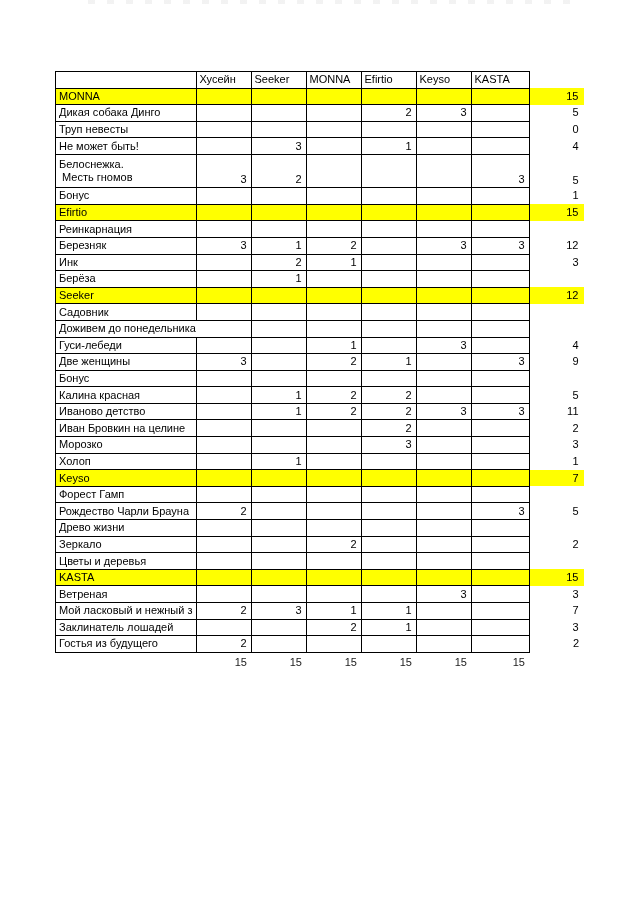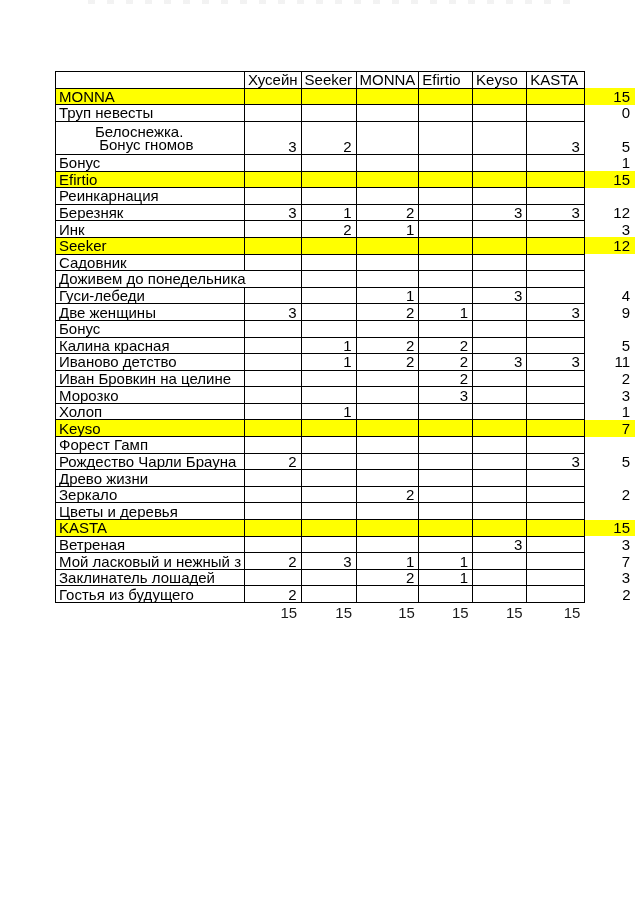--- a/index.html
+++ b/index.html
@@ -8,33 +8,33 @@
     font-family:"Liberation Sans",sans-serif;color:#000;
     overflow:hidden;
   }
   .top-artifact{
     position:absolute;left:88px;top:0;width:494px;height:4px;opacity:.45;
     background:repeating-linear-gradient(90deg,#e3e3e3 0 7px,#ffffff 7px 19px);
   }
   .sheet{position:absolute;left:55px;top:71px;}
   table{
     border-collapse:collapse;table-layout:fixed;
-    font-size:15px;line-height:13px;color:#000;
+    font-size:11px;line-height:13px;color:#000;
   }
   td,th{
     padding:0 3px;height:15.6px;overflow:hidden;white-space:nowrap;
     font-weight:normal;text-align:left;vertical-align:middle;
   }
   .b{border:1px solid #000;}
   .num{text-align:right;padding-right:4px;}
   .yellow{background:#ffff00;}
   .total{border:none;text-align:right;padding-right:5px;}
   tr.tall td{height:31.2px;}
   tr.tall td.val, tr.tall td.total{vertical-align:bottom;padding-bottom:1px;}
-  .pre{white-space:pre;margin-left:36px;}
+  .pre{white-space:pre;}
   tr.footer td{border:none;height:16px;color:#1a1a1a;vertical-align:top;padding-top:3px;}
 </style>
 </head>
 <body>
 
 <div class="top-artifact"></div>
 
 <div class="sheet">
   <table>
     <colgroup>
@@ -62,33 +62,53 @@
           <td class="b name yellow">MONNA</td>
           <td class="b num val yellow"></td>
           <td class="b num val yellow"></td>
           <td class="b num val yellow"></td>
           <td class="b num val yellow"></td>
           <td class="b num val yellow"></td>
           <td class="b num val yellow"></td>
           <td class="total yellow">15</td>
         </tr>
         <tr>
+          <td class="b name">Дикая собака Динго</td>
+          <td class="b num val"></td>
+          <td class="b num val"></td>
+          <td class="b num val"></td>
+          <td class="b num val">2</td>
+          <td class="b num val">3</td>
+          <td class="b num val"></td>
+          <td class="total">5</td>
+        </tr>
+        <tr>
           <td class="b name">Труп невесты</td>
           <td class="b num val"></td>
           <td class="b num val"></td>
           <td class="b num val"></td>
           <td class="b num val"></td>
           <td class="b num val"></td>
           <td class="b num val"></td>
           <td class="total">0</td>
+        </tr>
+        <tr>
+          <td class="b name">Не может быть!</td>
+          <td class="b num val"></td>
+          <td class="b num val">3</td>
+          <td class="b num val"></td>
+          <td class="b num val">1</td>
+          <td class="b num val"></td>
+          <td class="b num val"></td>
+          <td class="total">4</td>
         </tr>
         <tr class="tall">
           <td class="b name">
             <div class="pre">Белоснежка.</div>
-            <div class="pre"> Бонус гномов</div>
+            <div class="pre"> Месть гномов</div>
           </td>
           <td class="b num val">3</td>
           <td class="b num val">2</td>
           <td class="b num val"></td>
           <td class="b num val"></td>
           <td class="b num val"></td>
           <td class="b num val">3</td>
           <td class="total">5</td>
         </tr>
         <tr>
@@ -133,20 +153,30 @@
         </tr>
         <tr>
           <td class="b name">Инк</td>
           <td class="b num val"></td>
           <td class="b num val">2</td>
           <td class="b num val">1</td>
           <td class="b num val"></td>
           <td class="b num val"></td>
           <td class="b num val"></td>
           <td class="total">3</td>
+        </tr>
+        <tr>
+          <td class="b name">Берёза</td>
+          <td class="b num val"></td>
+          <td class="b num val">1</td>
+          <td class="b num val"></td>
+          <td class="b num val"></td>
+          <td class="b num val"></td>
+          <td class="b num val"></td>
+          <td class="total"></td>
         </tr>
         <tr>
           <td class="b name yellow">Seeker</td>
           <td class="b num val yellow"></td>
           <td class="b num val yellow"></td>
           <td class="b num val yellow"></td>
           <td class="b num val yellow"></td>
           <td class="b num val yellow"></td>
           <td class="b num val yellow"></td>
           <td class="total yellow">12</td>

